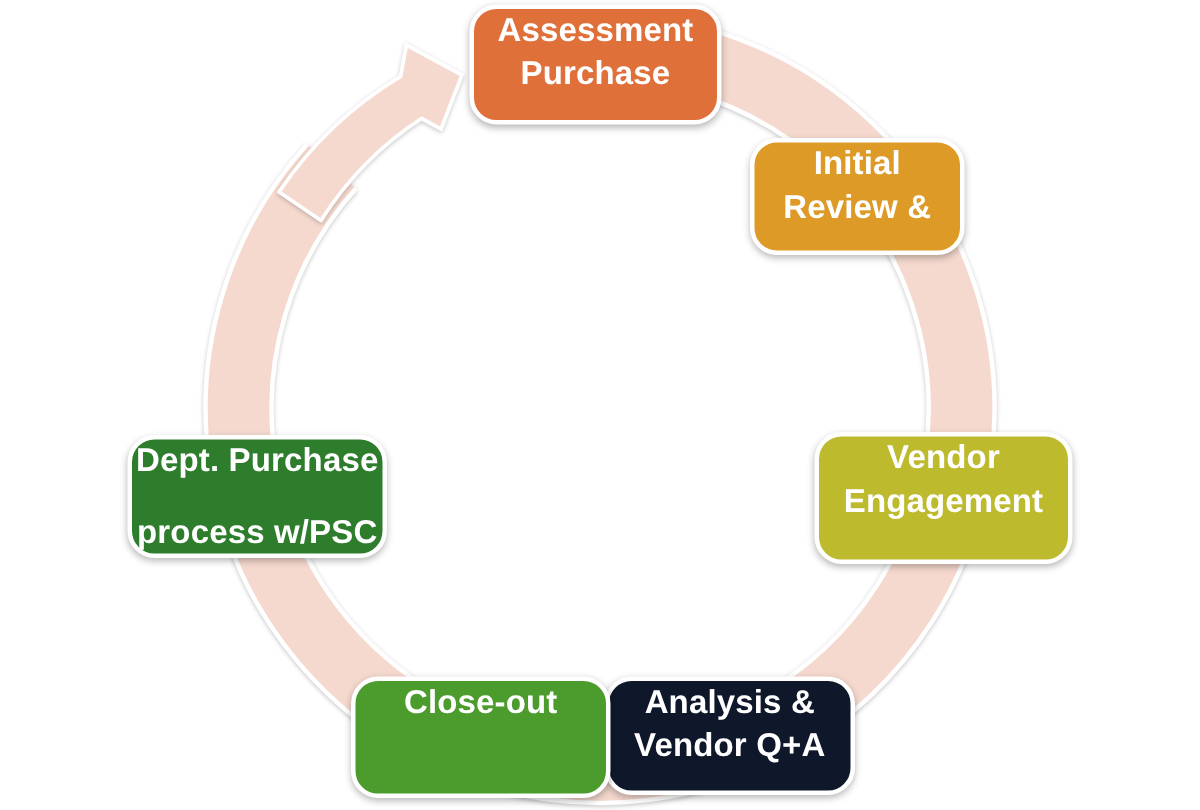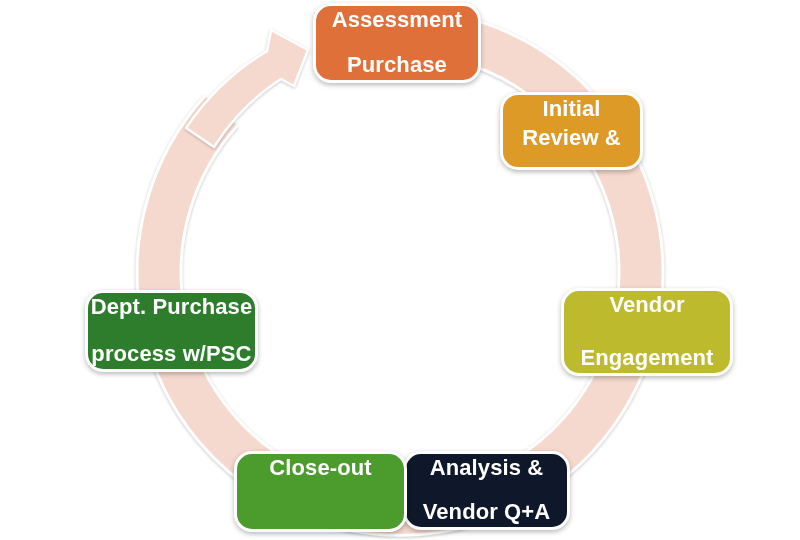--- a/index.html
+++ b/index.html
@@ -23,21 +23,21 @@
   }
   .ring-svg g {
     filter: drop-shadow(0 1.5px 1.5px rgba(0,0,0,0.22));
   }
   .node {
     position: absolute;
     box-sizing: border-box;
     display: flex;
     flex-direction: column;
     align-items: center;
-    justify-content: space-between;
+    justify-content: flex-start;
     text-align: center;
     color: #ffffff;
     font-size: 22px;
     font-weight: 700;
     line-height: 1.3;
     border: 3px solid #ffffff;
     border-radius: 18px;
     box-shadow: 0 2px 5px rgba(0,0,0,0.28);
     letter-spacing: 0.1px;
   }
@@ -60,33 +60,33 @@
 
   <div class="node" style="left: 313px; top: 3px; width: 168px; height: 80px; background-color: rgb(224, 112, 58);">
     <span>Assessment</span>
     <span>Purchase</span>
   </div>
 
   <div class="node" style="left: 500px; top: 92px; width: 143px; height: 78px; background-color: rgb(221, 154, 38);">
     <span>Initial Review &amp;</span>
   </div>
 
-  <div class="node" style="left: 543px; top: 288px; width: 172px; height: 88px; background-color: rgb(190, 186, 46); margin-left: 18px;">
+  <div class="node" style="left: 543px; top: 288px; width: 172px; height: 88px; background-color: rgb(190, 186, 46);">
     <span>Vendor</span>
     <span>Engagement</span>
   </div>
 
   <div class="node" style="left: 403px; top: 451px; width: 167px; height: 79px; background-color: #0f172a;">
     <span>Analysis &amp;</span>
     <span>Vendor Q+A</span>
   </div>
 
   <div class="node" style="left: 215px; top: 451px; width: 173px; height: 81px; background-color: rgb(75, 155, 45); margin-left: 19px;">
     <span>Close-out</span>
   </div>
 
-  <div class="node" style="left: 85px; top: 290px; width: 173px; height: 82px; background-color: rgb(46, 125, 44);">
+  <div class="node" style="left: 85px; top: 290px; width: 173px; height: 82px; background-color: rgb(46, 125, 44); gap: 19px;">
     <span>Dept. Purchase</span>
     <span>process w/PSC</span>
   </div>
 
 
 </div>
 
 </body></html>

